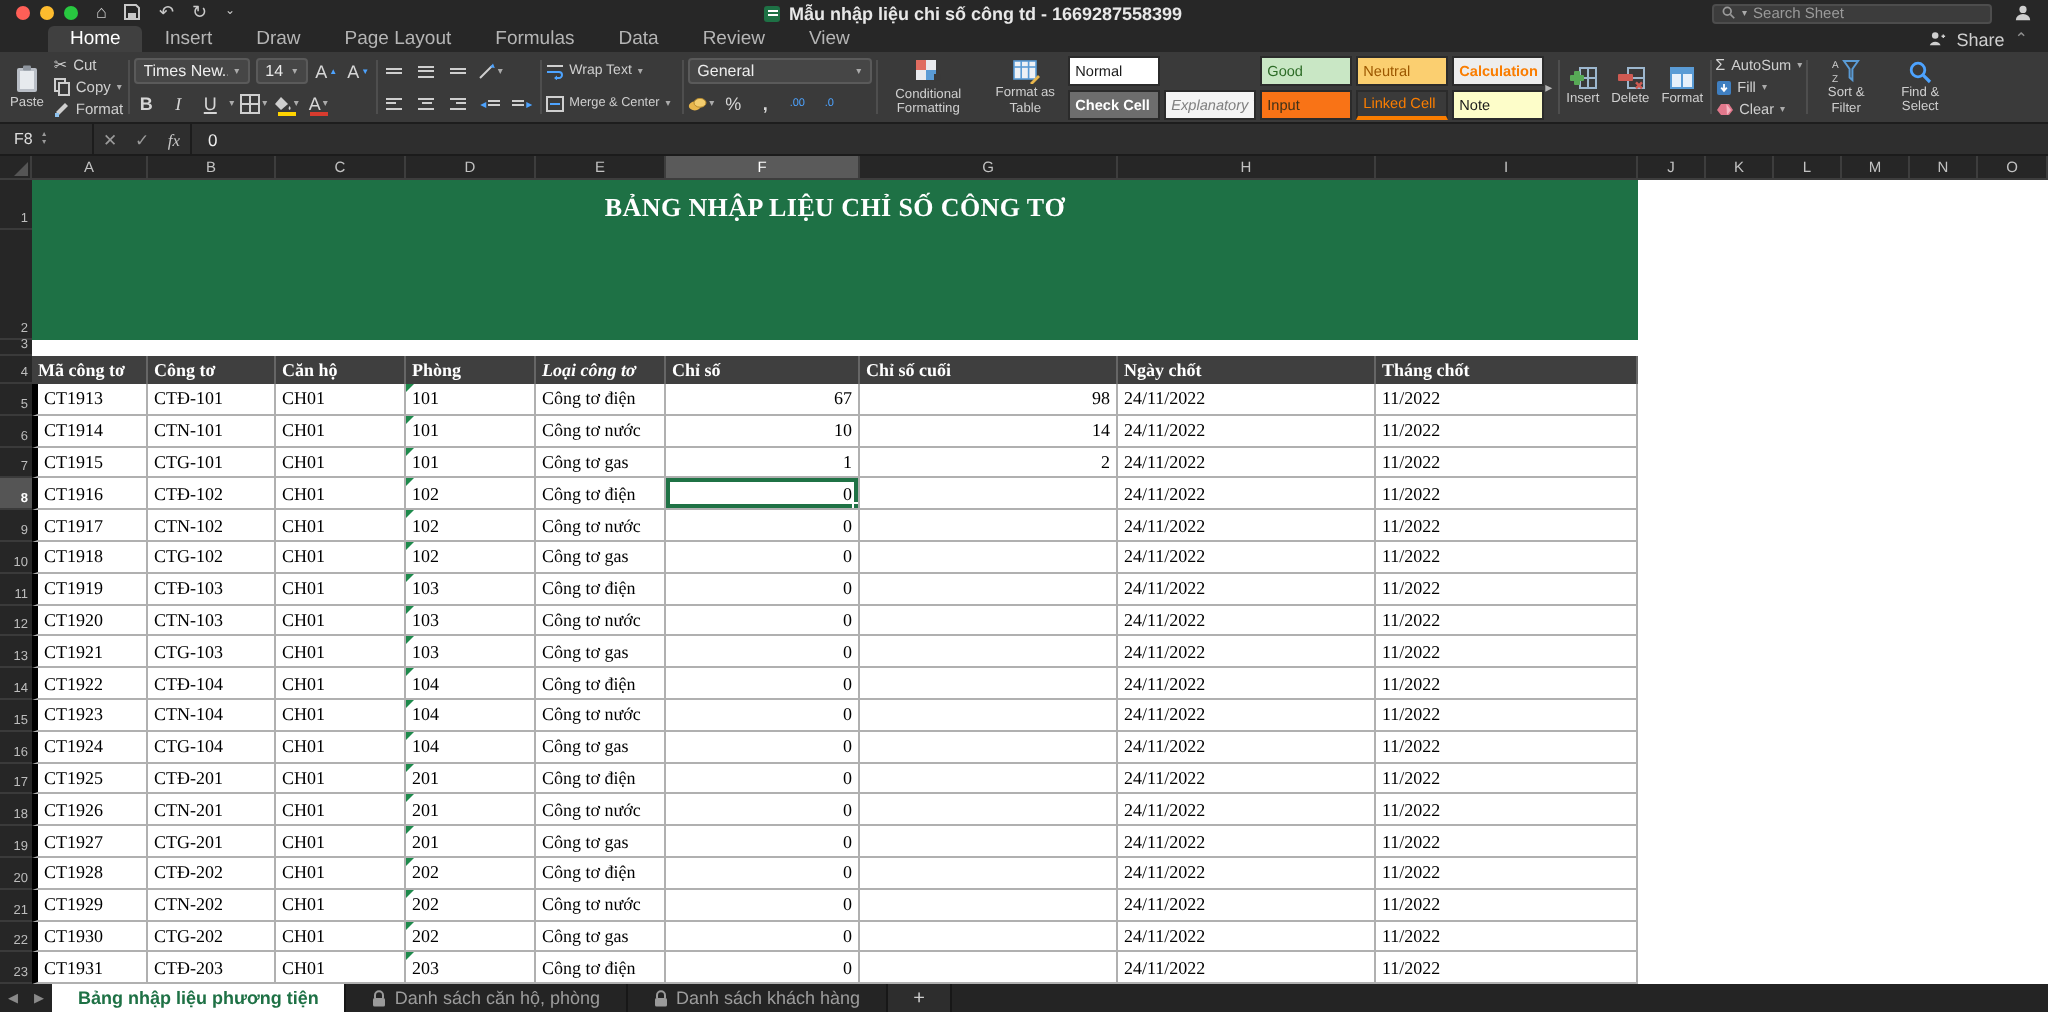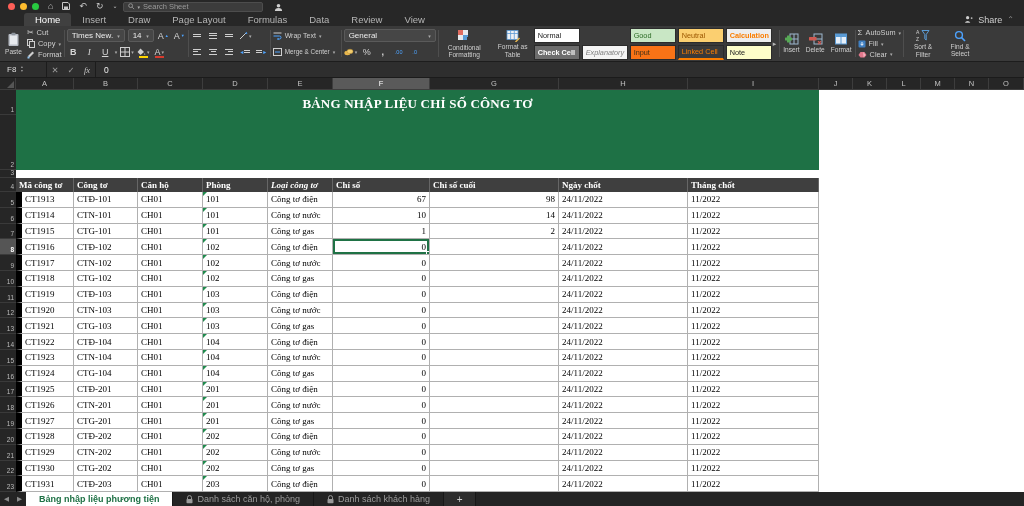--- a/index.html
+++ b/index.html
@@ -71,21 +71,21 @@
   .rh.sel { background:#555; color:#fff; font-weight:bold; }
   #canvas { position:absolute; left:16px; top:0; right:0; height:402px; font-family:"Liberation Serif", serif; }
   #banner { position:absolute; left:0; top:0; width:803px; height:80px; background:#1e7145; color:#fff; }
   #banner-title { position:absolute; top:6px; left:0; right:0; text-align:center; font-size:13px; font-weight:bold; letter-spacing:.2px; }
   #banner-lines { position:absolute; top:37px; left:3px; font-size:9.5px; line-height:13.5px; }
   #thead { position:absolute; top:88px; left:0; width:803px; height:14px; display:flex; background:#3f3f3f; }
   .th { color:#fff; font-weight:bold; font-size:9px; padding:0 3px; display:flex; align-items:center; border-right:1px solid #666; flex:none; }
   #tbody { position:absolute; top:102px; left:0; width:803px; }
   .tr { display:flex; height:15.8px; }
   .td { border-right:1px solid #b0b0b0; border-bottom:1px solid #b0b0b0; font-size:9px; color:#000; padding:0 3px; display:flex; align-items:center; position:relative; background:#fff; flex:none; overflow:hidden; }
-  .td.c0 { border-left:6px solid #000000; }
+  .td.c0 { border-left:3px solid #000000; }
   .td.num { justify-content:flex-end; }
   .td.flag::before { content:""; position:absolute; top:0; left:0; border-top:4px solid #1e8a4c; border-right:4px solid transparent; }
   .td.selcell { box-shadow:inset 0 0 0 2px #1f7245; z-index:2; }
   .handle { position:absolute; right:-1px; bottom:-1px; width:4px; height:4px; background:#1f7245; border:1px solid #fff; z-index:3; }
 
   
   #tabbar { top:492px; height:14px; background:#242424; display:flex; align-items:stretch; color:#9c9c9c; }
   .nav { width:13px; display:flex; align-items:center; justify-content:center; font-size:6.5px; color:#8a8a8a; }
   .stab { display:flex; align-items:center; gap:4px; padding:0 13px; border-right:1px solid #171717; font-size:9px; white-space:nowrap; }
   .stab.active { background:#ffffff; color:#1e7145; font-weight:bold; }
@@ -101,20 +101,24 @@
   <span class="qa-ic">⌂</span>
   <span class="qa-ic">
     <svg width="8" height="8" viewBox="0 0 8 8">
         <path d="M0.5 0.5 H6 L7.5 2 V7.5 H0.5 Z" fill="none" stroke="#c9c9c9"></path>
         <rect x="2" y="4.5" width="4" height="3" fill="#c9c9c9"></rect>
       </svg>
   </span>
   <span class="qa-ic">↶</span>
   <span class="qa-ic">↻</span>
   <span class="qa-ic" style="font-size:6px">⌄</span>
+  <div id="title-center">
+    <span id="doc-icon"></span>
+    <span id="doc-title">Mẫu nhập liệu chi số công td - 1669287558399</span>
+  </div>
   <div id="searchbox">
     <svg width="7" height="7" viewBox="0 0 8 8">
         <circle cx="3" cy="3" r="2.2" fill="none" stroke="#9a9a9a"></circle>
         <line x1="4.8" y1="4.8" x2="7" y2="7" stroke="#9a9a9a"></line>
       </svg>
     <span class="caret">▾</span>
     <span>Search Sheet</span>
   </div>
   <span id="person-top">
     <svg width="9" height="9" viewBox="0 0 10 10">

